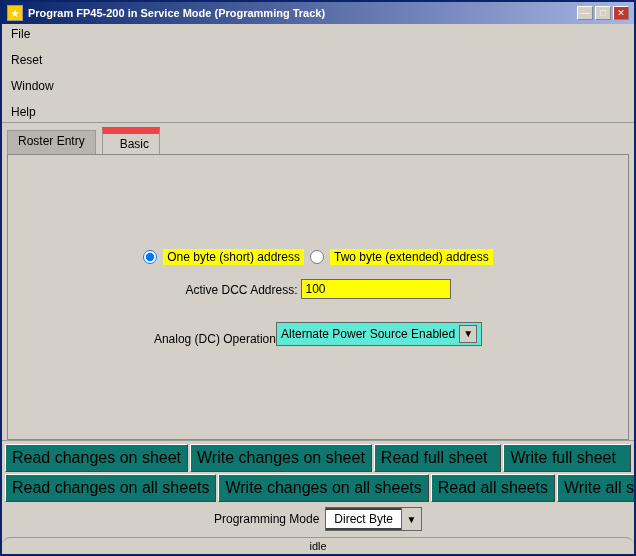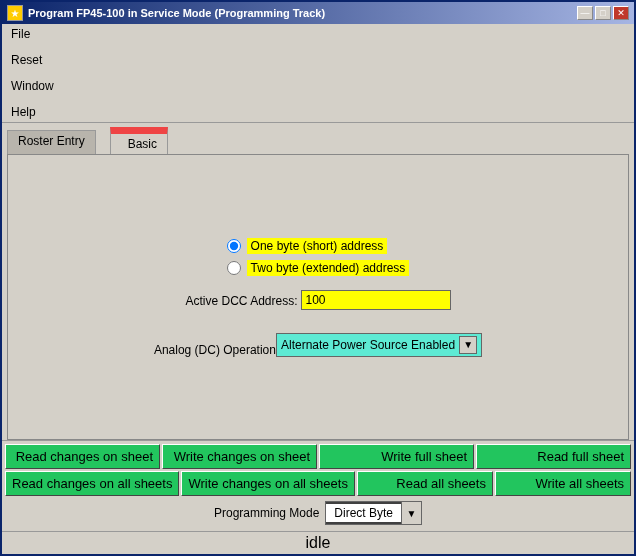--- a/index.html
+++ b/index.html
@@ -80,21 +80,21 @@
     .menu-item {
       font-size: 12px;
       padding: 1px 4px;
       cursor: pointer;
     }
 
     .tabs {
       display: flex;
       padding: 4px 5px 0 5px;
       background: #d4d0c8;
-      gap: 14px;
+      gap: 6px;
     }
 
     .tab {
       padding: 3px 10px;
       border: 1px solid #999;
       border-bottom: none;
       cursor: pointer;
       font-size: 12px;
       background: #d4d0c8;
     }
@@ -129,21 +129,21 @@
       display: flex;
       flex-direction: column;
       align-items: center;
       justify-content: center;
       padding: 20px;
       gap: 8px;
     }
 
     .radio-group {
       display: flex;
-      flex-direction: column;
+      flex-direction: row;
       gap: 6px;
       background: #d4d0c8;
     }
 
     .radio-option {
       display: flex;
       align-items: center;
       gap: 6px;
     }
 
@@ -206,29 +206,29 @@
 
     .btn-row {
       display: flex;
       gap: 2px;
       margin-bottom: 2px;
     }
 
     .btn {
       flex: 1;
       padding: 4px 6px;
-      background: #22c55e;
+      background: #0f766e;
       border: 1px solid #888;
       border-top-color: #fff;
       border-left-color: #fff;
       border-bottom-color: #444;
       border-right-color: #444;
-      font-size: 13px;
-      cursor: pointer;
-      text-align: right;
+      font-size: 16px;
+      cursor: pointer;
+      text-align: left;
       white-space: nowrap;
     }
 
     .programming-row {
       display: flex;
       align-items: center;
       justify-content: center;
       gap: 6px;
       padding: 3px;
     }
@@ -260,21 +260,22 @@
       justify-content: center;
       font-size: 10px;
       cursor: pointer;
     }
 
     .status-bar {
       background: #d4d0c8;
       border-top: 1px solid #999;
       padding: 2px 5px;
       text-align: center;
-      font-size: 16px;
+      font-size: 11px;
+      border-radius: 9px;
     }
 
     .window-wrapper {
       display: flex;
       flex-direction: column;
       width: 636px;
       height: 556px;
       border: 2px solid #0a246a;
     }
 
@@ -292,21 +293,21 @@
     }
   </style>
 </head>
 <body>
 
 <div class="window-wrapper">
 
   <div class="title-bar">
     <div class="title-bar-left">
       <div class="title-icon">★</div>
-      <span class="title-text">Program FP45-100 in Service Mode (Programming Track)</span>
+      <span class="title-text">Program FP45-200 in Service Mode (Programming Track)</span>
     </div>
     <div class="title-buttons">
       <div class="title-btn">—</div>
       <div class="title-btn">□</div>
       <div class="title-btn close">✕</div>
     </div>
   </div>
 
   <div class="menu-bar">
     <span class="menu-item">File</span>
@@ -351,22 +352,22 @@
             <div class="select-arrow">▼</div>
           </div>
         </div>
       </div>
     </div>
 
     <div class="bottom-buttons">
       <div class="btn-row">
         <button class="btn">Read changes on sheet</button>
         <button class="btn">Write changes on sheet</button>
+        <button class="btn">Read full sheet</button>
         <button class="btn">Write full sheet</button>
-        <button class="btn">Read full sheet</button>
       </div>
       <div class="btn-row">
         <button class="btn">Read changes on all sheets</button>
         <button class="btn">Write changes on all sheets</button>
         <button class="btn">Read all sheets</button>
         <button class="btn">Write all sheets</button>
       </div>
 
       <div class="programming-row">
         <span class="prog-label">Programming Mode</span>

